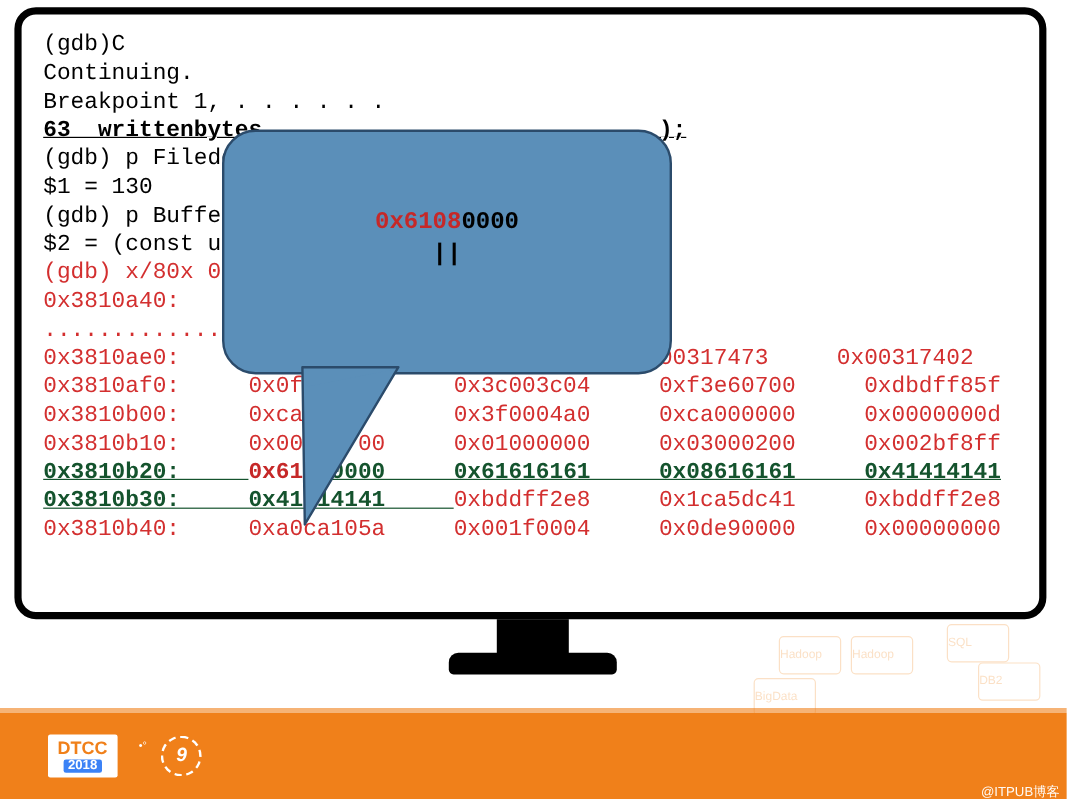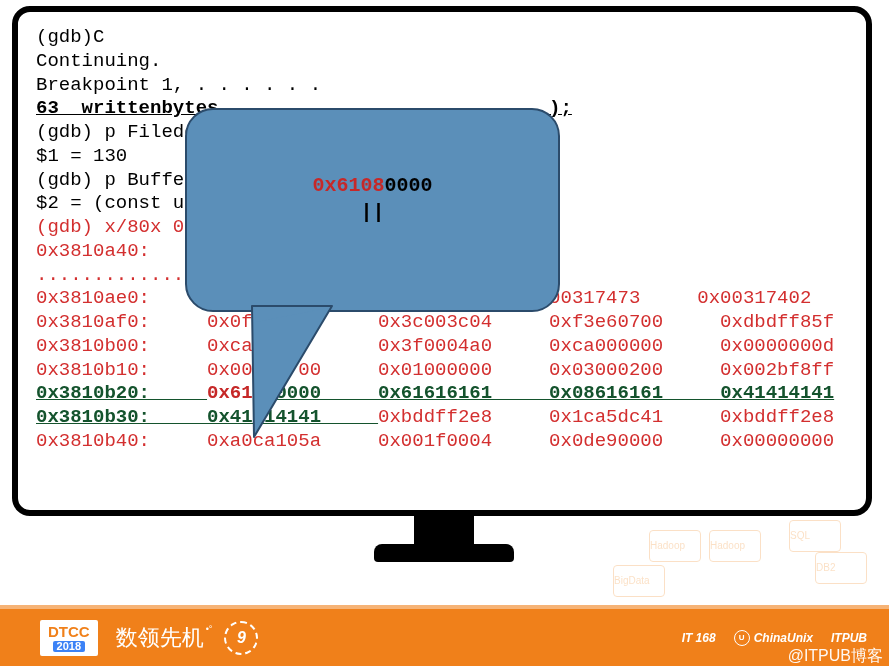--- a/index.html
+++ b/index.html
@@ -98,21 +98,21 @@
     color: #f4a95e;
     text-align: left;
     line-height: 30px;
   }
 
   
   .footer {
     position: absolute;
     left: 0; bottom: 0;
     width: 100%;
-    height: 57px;
+    height: 72px;
     background: #f0801a;
     display: flex;
     align-items: center;
   }
   .footer-accent {
     position: absolute;
     left: 0; right: 0; top: -4px;
     height: 4px;
     background: #f0801a;
     opacity: .6;
@@ -175,21 +175,21 @@
   .brand { display: flex; align-items: center; gap: 4px; }
   .brand .circ {
     width: 14px; height:14px; border:1px solid #fff; border-radius:50%;
     display:inline-flex;align-items:center;justify-content:center;font-size:8px;font-style:normal;
   }
   .watermark {
     position: absolute;
     right: 6px;
     bottom: -1px;
     color: #fff;
-    font-size: 16px;
+    font-size: 11px;
     opacity: 0.95;
     font-style: normal;
     font-weight: normal;
     z-index: 5;
   }
 </style>
 </head>
 <body>
 
 <div class="monitor">
@@ -223,37 +223,28 @@
   <svg width="120" height="150">
     <polygon points="10,14 90,14 12,145" fill="#5b8fb9" stroke="#2b4b6b" stroke-width="2" stroke-linejoin="round"></polygon>
     <polygon points="12,16 86,16 14,30" fill="#5b8fb9"></polygon>
   </svg>
 </div>
 
 <div class="hex-bg">
   <div class="hex" style="left:40px;top:10px">Hadoop</div>
   <div class="hex" style="left:100px;top:10px">Hadoop</div>
   <div class="hex" style="left:180px;top:0px">SQL</div>
-  <div class="hex" style="left:4px;top:45px">BigData</div>
+  <div class="hex" style="left:19px;top:45px">BigData</div>
   <div class="hex" style="left:206px;top:32px">DB2</div>
 </div>
 
 <div class="footer">
   <div class="footer-accent"></div>
   <div class="dtcc-badge">
     <span>DTCC</span>
     <span class="year">2018</span>
   </div>
   <div class="slogan">
-    <span>数领先机</span>
       <span class="sup">•°</span>
     <span class="nine-badge">9</span>
   </div>
-  <div class="footer-right">
-    <span class="brand">IT 168</span>
-    <span class="brand">
-        <span class="circ">U</span>
-        <span>ChinaUnix</span>
-      </span>
-    <span class="brand">ITPUB</span>
-  </div>
   <div class="watermark">@ITPUB博客</div>
 </div>
 
 </body></html>

